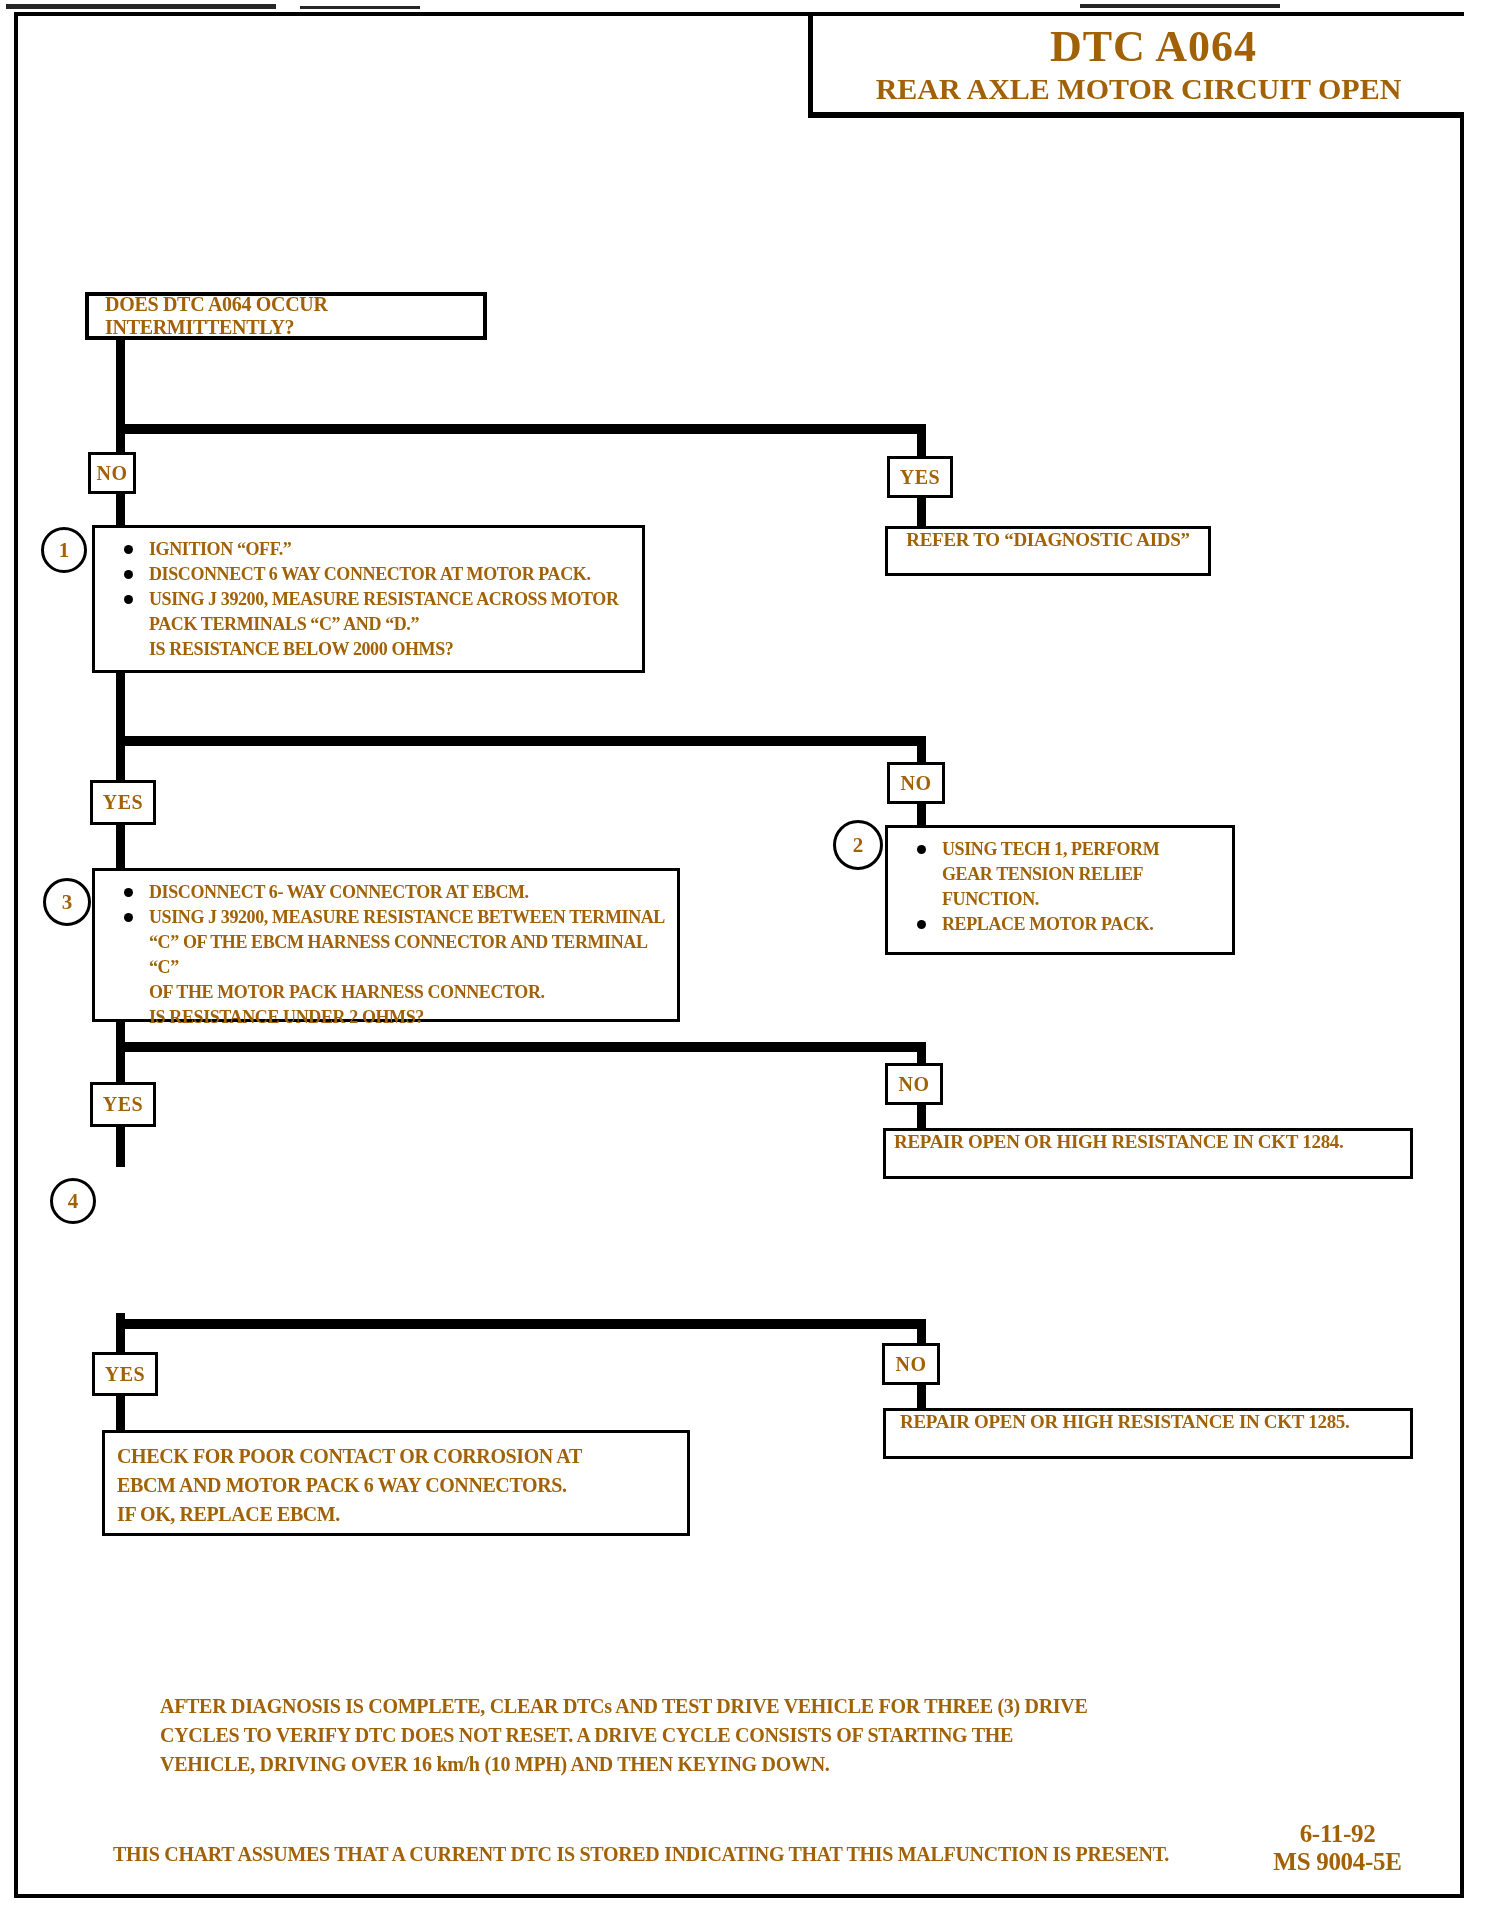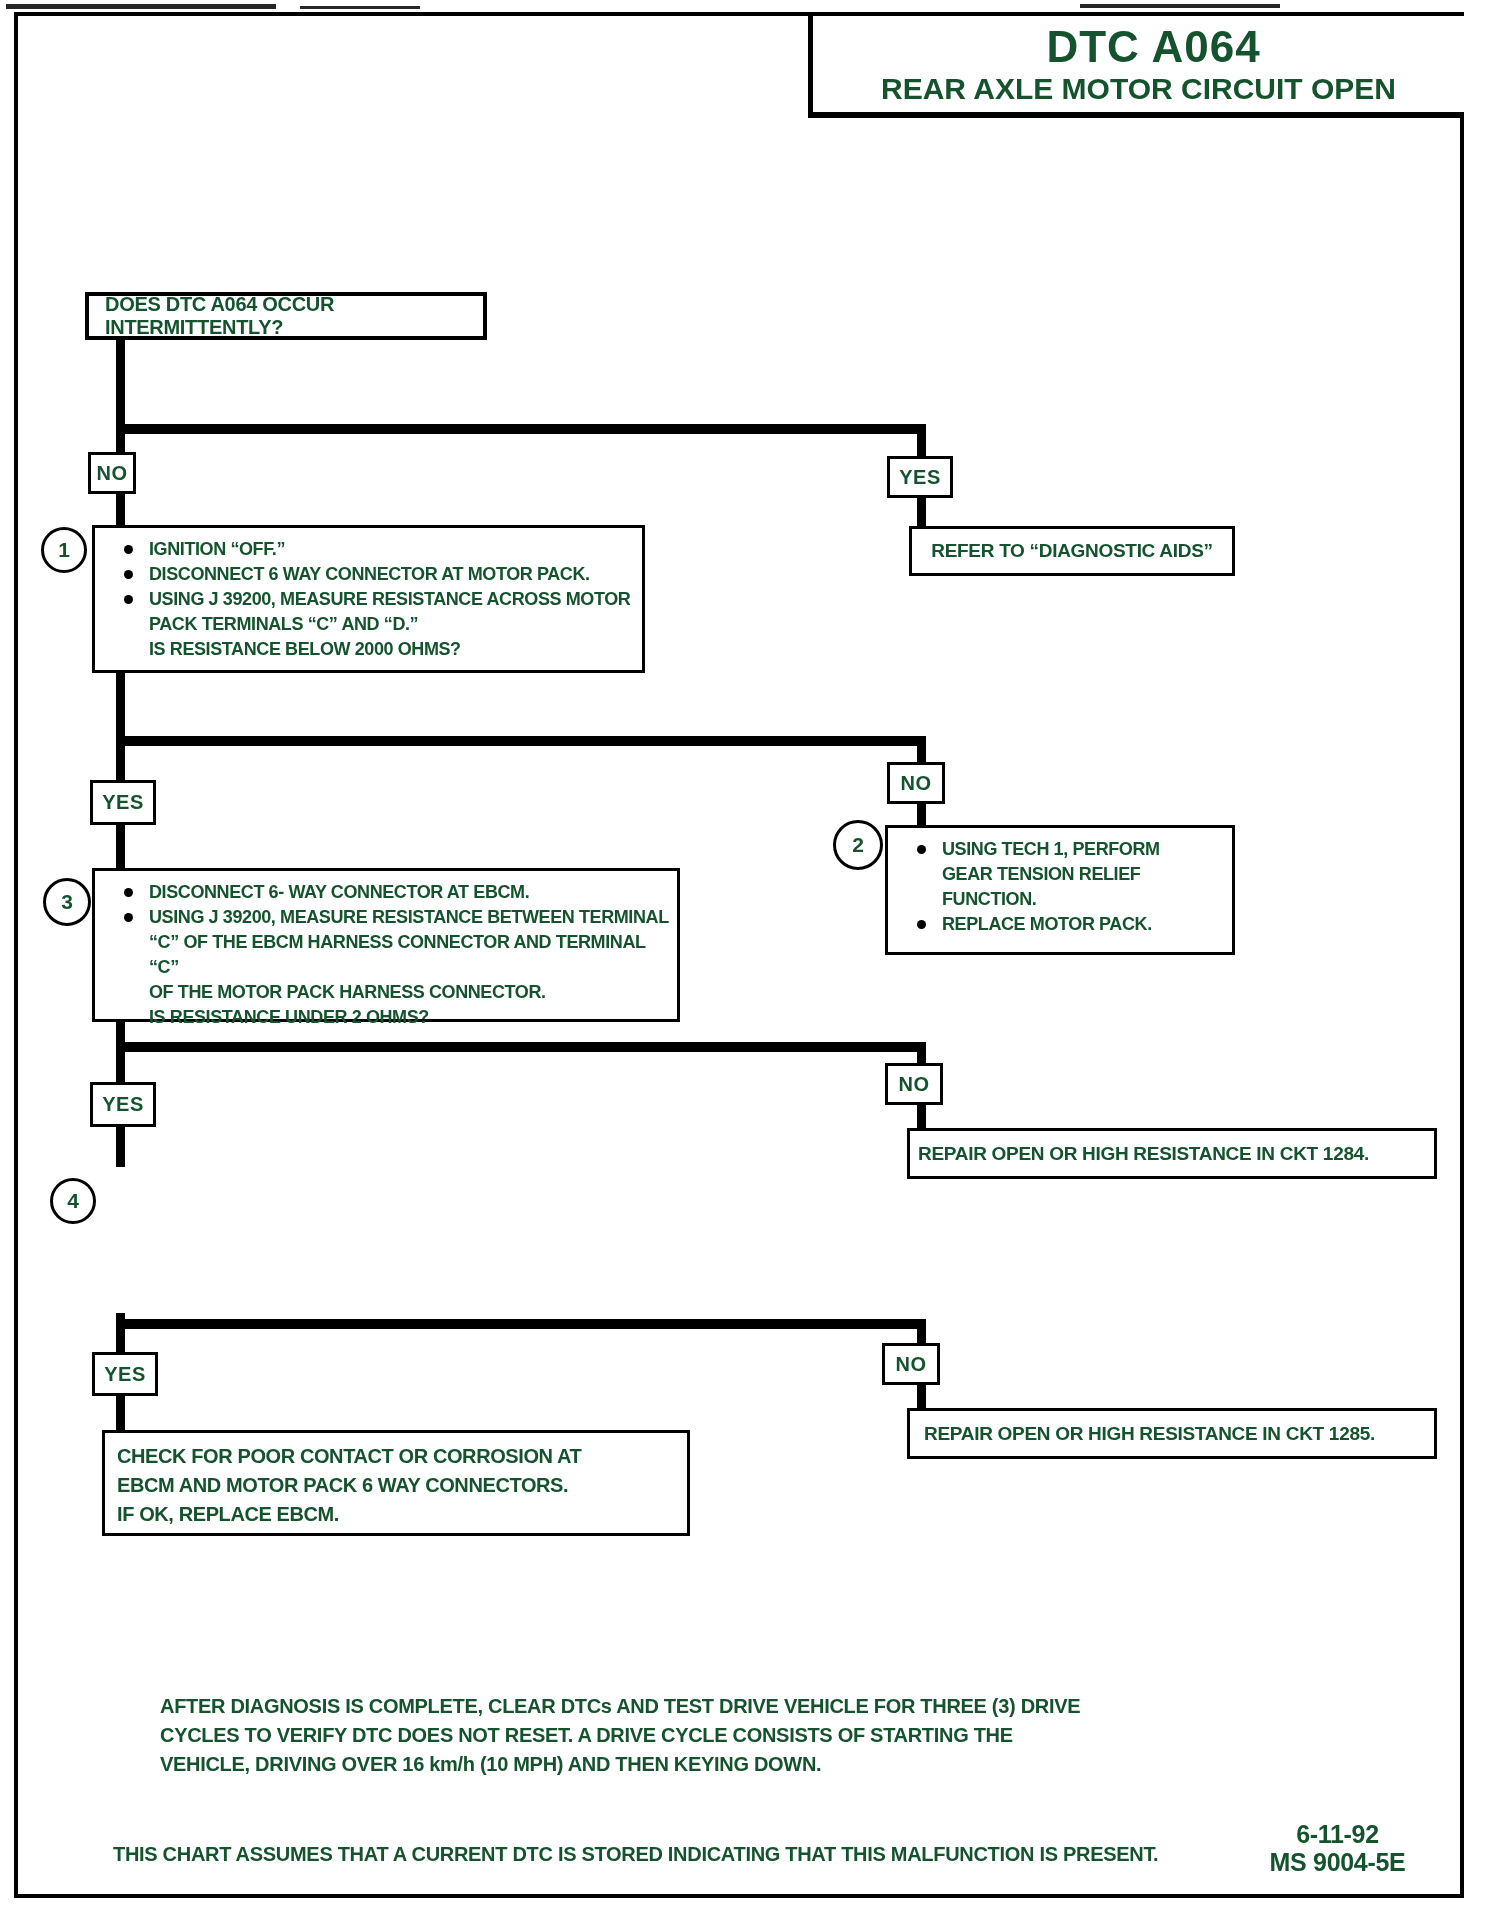--- a/index.html
+++ b/index.html
@@ -1,34 +1,34 @@
 <!DOCTYPE html>
 <html><head>
 <meta charset="utf-8">
 <style>
   html,body{margin:0;padding:0;background:#e8e8e8;}
   .page{
     position:relative;width:1488px;height:1912px;background:#ffffff;
-    font-family:Liberation Sans, sans-serif;font-weight:700;color:#14532d;
+    font-family:Liberation Serif, serif;font-weight:700;color:#a16207;
     overflow:hidden;
   }
   .abs{position:absolute;box-sizing:border-box;}
   .pageborder{border:4px solid #000;background:transparent;}
   .titlebox{
     border-left:5px solid #000;border-bottom:6px solid #000;
     display:flex;flex-direction:column;align-items:center;justify-content:center;
     background:#fff;padding-top:2px;
   }
   .title1{font-size:44px;letter-spacing:1px;margin-left:30px;line-height:48px;}
   .title2{font-size:30px;letter-spacing:0px;line-height:36px;}
   .fbox{border:3px solid #000;background:#fff;}
   .lbl{display:flex;align-items:center;justify-content:center;font-size:20px;letter-spacing:0.5px;}
   .line{background:#000;}
   .qline{display:flex;align-items:center;padding-left:12px;font-size:20px;letter-spacing:-0.3px;}
-  .ctr{display:flex;align-items:center;justify-content:center;font-size:19px;letter-spacing:-0.3px;margin-left:24px;}
+  .ctr{display:flex;align-items:flex-start;justify-content:center;font-size:19px;letter-spacing:-0.3px;}
   .leftpad{justify-content:flex-start;padding-left:14px;}
   .circle{
     border:3px solid #000;border-radius:50%;background:#fff;
     display:flex;align-items:center;justify-content:center;font-size:21px;
   }
   .blist{padding:9px 4px 6px 12px;font-size:18px;line-height:25px;letter-spacing:-0.4px;}
   .brow{display:flex;}
   .dotcol{width:42px;flex:0 0 42px;display:flex;justify-content:center;}
   .dot{width:9px;height:9px;background:#000;border-radius:50%;margin-top:8px;}
   .btxt{white-space:pre-line;}

